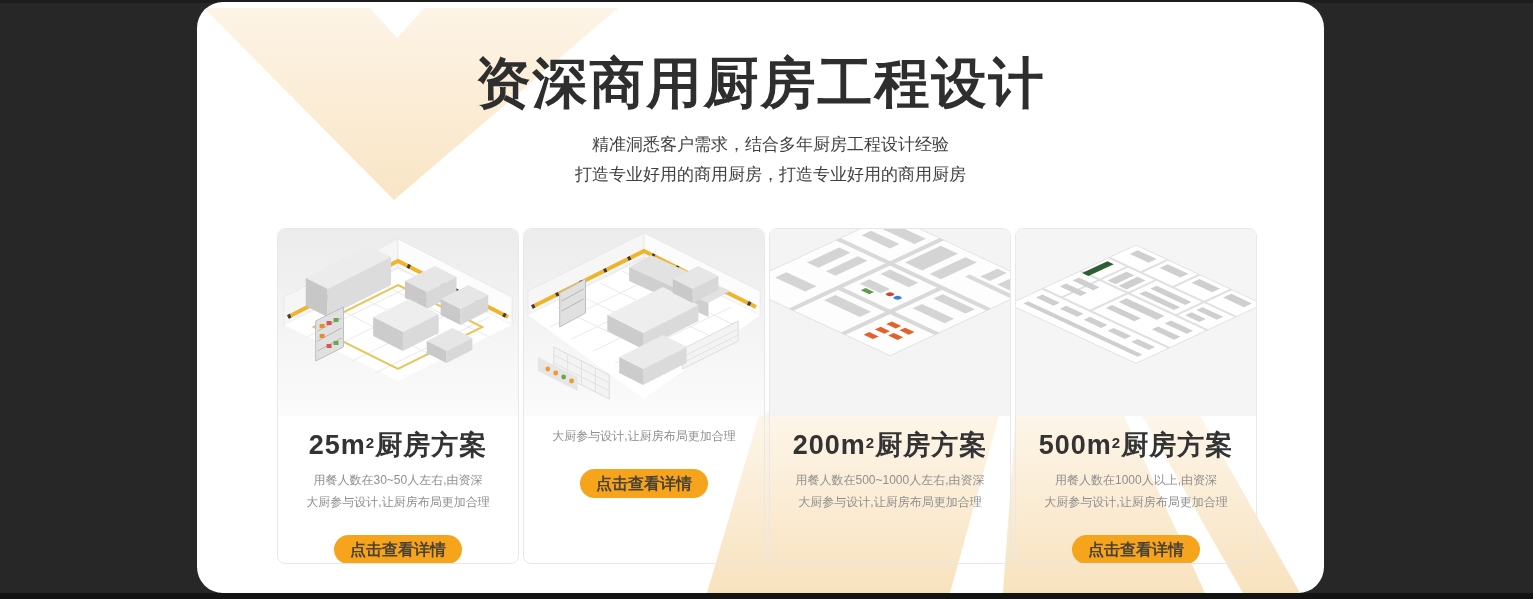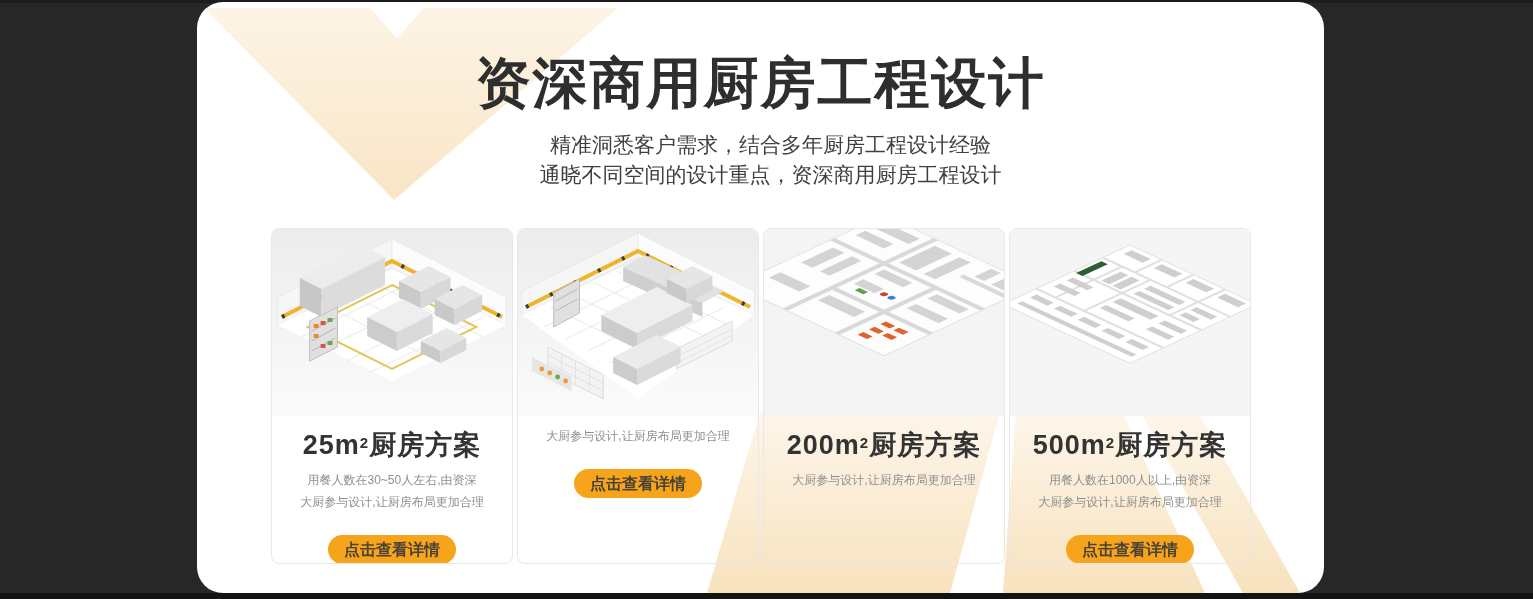--- a/index.html
+++ b/index.html
@@ -10,24 +10,24 @@
   .top-strip { position:absolute; left:0; top:0; width:100%; height:3px; background:#1c1c1c; }
   .bottom-strip { position:absolute; left:0; top:593px; width:100%; height:6px; background:#131313; }
 
   .panel { position:absolute; left:197px; top:2px; width:1127px; height:591px;
            background:#ffffff; border-radius:26px; overflow:hidden; }
 
   .decor { position:absolute; left:0; top:0; width:1127px; height:591px; }
 
   .header { position:relative; text-align:center; padding-top:50px; z-index:2; }
   .title { font-size:55px; line-height:62px; font-weight:900; color:#2e2e2e; letter-spacing:2px; }
-  .subtitle { margin-top:16px; font-size:21px; line-height:30px; color:#3f3f3f;padding-left:20px; }
+  .subtitle { margin-top:16px; font-size:17px; line-height:30px; color:#3f3f3f;padding-left:20px; }
   .subtitle span { display:block; }
 
-  .cards { position:absolute; left:74px; top:226px; width:980px; height:336px;
+  .cards { position:absolute; left:80px; top:226px; width:980px; height:336px;
            display:grid; grid-template-columns:repeat(4,1fr); grid-gap:4px; z-index:2; }
   .card { border:1px solid #e8e8e8; border-radius:8px; background:transparent;
           display:flex; flex-direction:column; align-items:center; overflow:hidden; }
   .card-img { width:100%; height:187px; overflow:hidden; border-radius:7px 7px 0 0; flex:none; }
   .card-img svg { width:100%; height:100%; display:block; }
   .card-title { margin-top:12px; font-size:27px; line-height:30px; font-weight:700; color:#333333; letter-spacing:1px; }
   .card-title sup { font-size:15px; font-weight:700; vertical-align:6px; }
   .card-desc { margin-top:9px; font-size:12px; line-height:22px; color:#8f8f8f; text-align:center; }
   .card-desc span { display:block; }
   .detail-btn { margin:22px auto 12px auto; width:128px; height:29px; border:none; border-radius:15px;
@@ -57,21 +57,21 @@
       <polygon points="7,6 173,6 200,36 227,6 421,6 197,198" fill="url(#credT)"></polygon>
       <polygon points="563,410 803,410 753,591 510,591" fill="url(#credB)"></polygon>
       <polygon points="819,410 925,410 1008,591 806,591" fill="url(#credB)"></polygon>
       <polygon points="943,410 1001,410 1103,591 1046,591" fill="url(#credB)"></polygon>
     </svg>
 
     <div class="header">
       <div class="title">资深商用厨房工程设计</div>
       <div class="subtitle">
         <span>精准洞悉客户需求，结合多年厨房工程设计经验</span>
-        <span>通晓不同空间的设计重点，资深商用厨房工程设计</span>
+        <span>打造专业好用的商用厨房，打造专业好用的商用厨房</span>
       </div>
     </div>
 
     <div class="cards">
 
       <div class="card">
         <div class="card-img">
           <svg viewBox="0 0 242 187" preserveAspectRatio="none">
             <defs>
                 <linearGradient id="k1bg" x1="0" y1="0" x2="0" y2="1">
@@ -228,20 +228,21 @@
                 <rect x="122" y="144" width="10" height="6"></rect>
               </g>
               <circle cx="90" cy="90" r="3" fill="#cc4433"></circle>
                 <circle cx="98" cy="90" r="3" fill="#3b7dd8"></circle>
               <rect x="70" y="96" width="9" height="5" fill="#5d9e4a"></rect>
             </g>
           </svg>
         </div>
         <div class="card-title"><span>200m</span><sup>2</sup><span>厨房方案</span></div>
         <div class="card-desc">
+          <span>用餐人数在500~1000人左右,由资深</span>
             <span>大厨参与设计,让厨房布局更加合理</span>
         </div>
 
       </div>
 
       <div class="card">
         <div class="card-img">
           <svg viewBox="0 0 242 187" preserveAspectRatio="none">
             <rect x="0" y="0" width="242" height="187" fill="#f5f5f5"></rect>
             <g transform="matrix(0.80,0.37,-0.80,0.37,121,16)">

